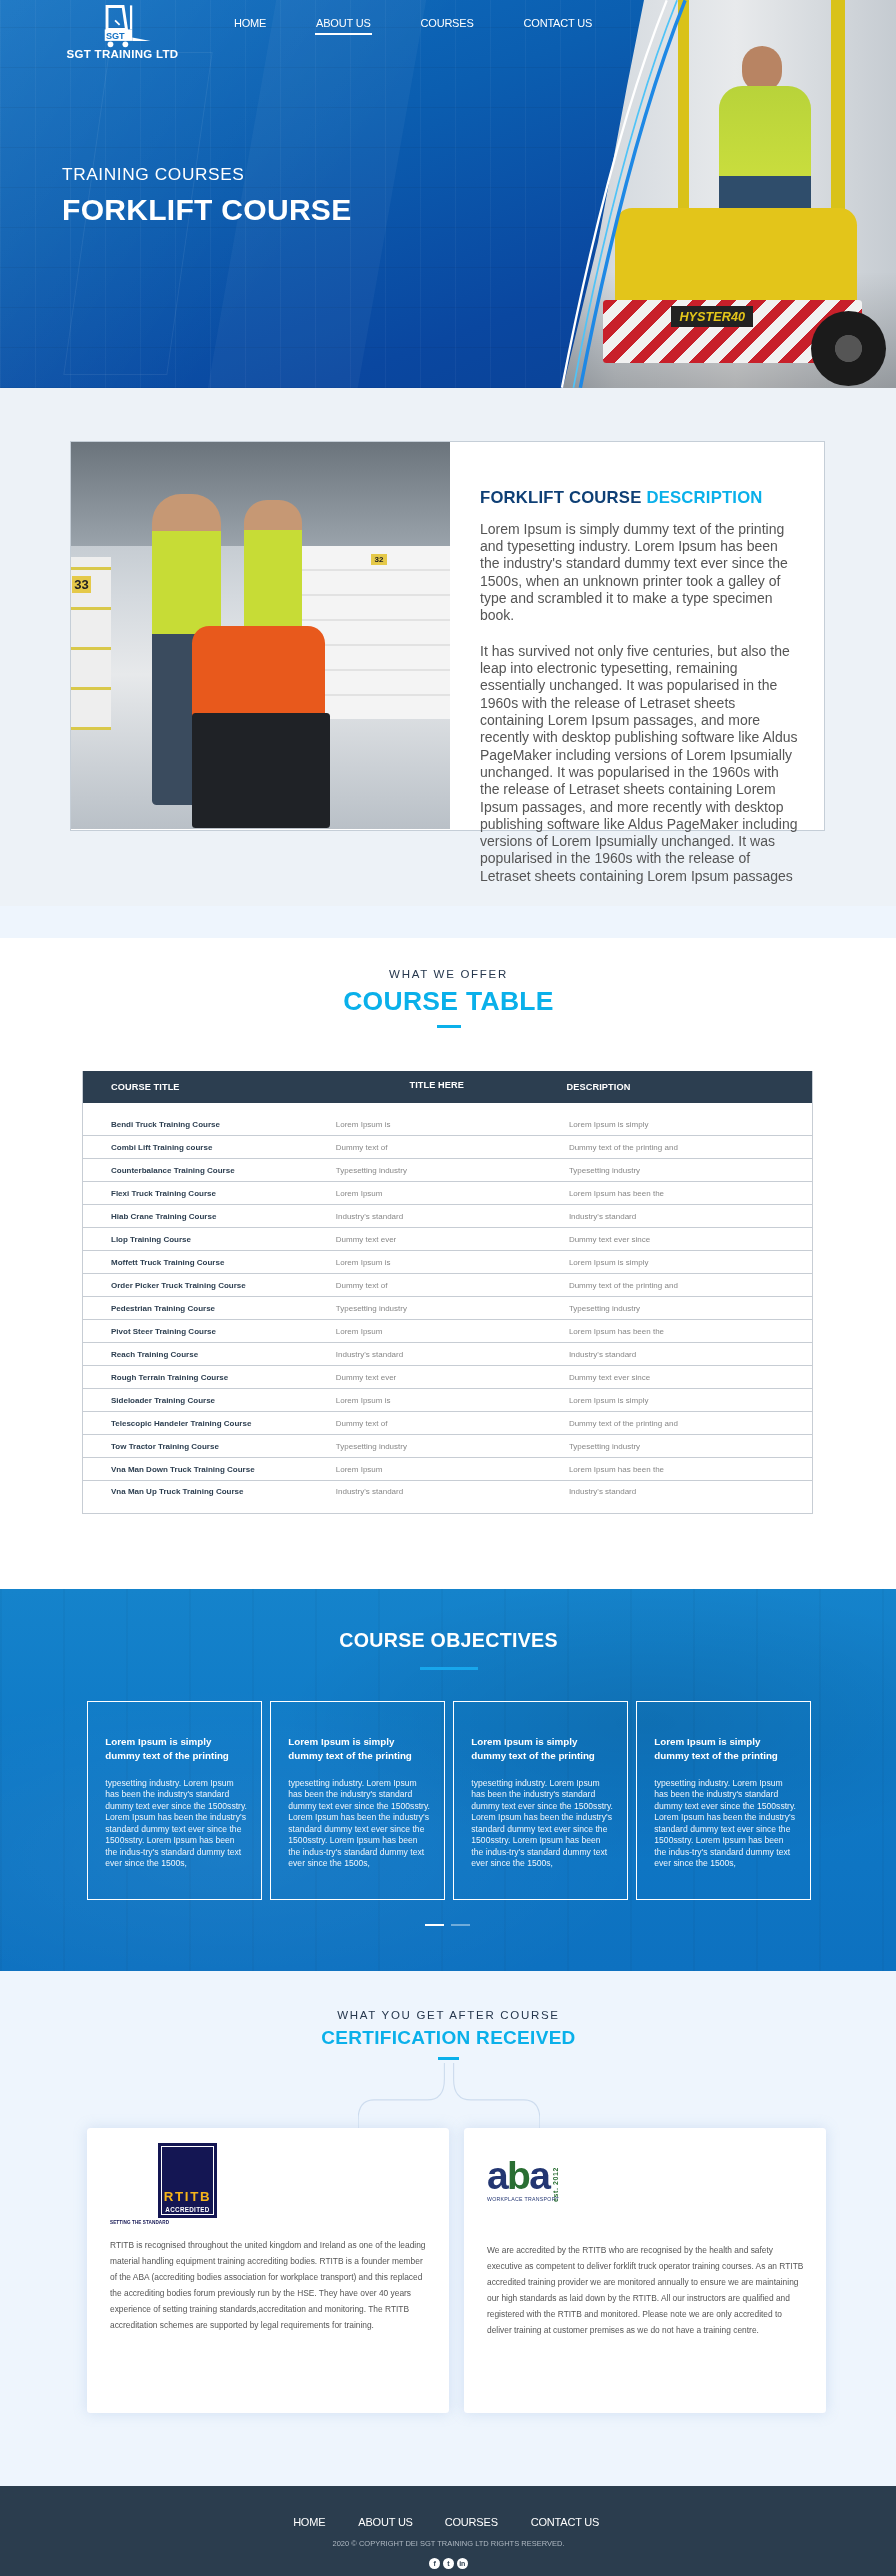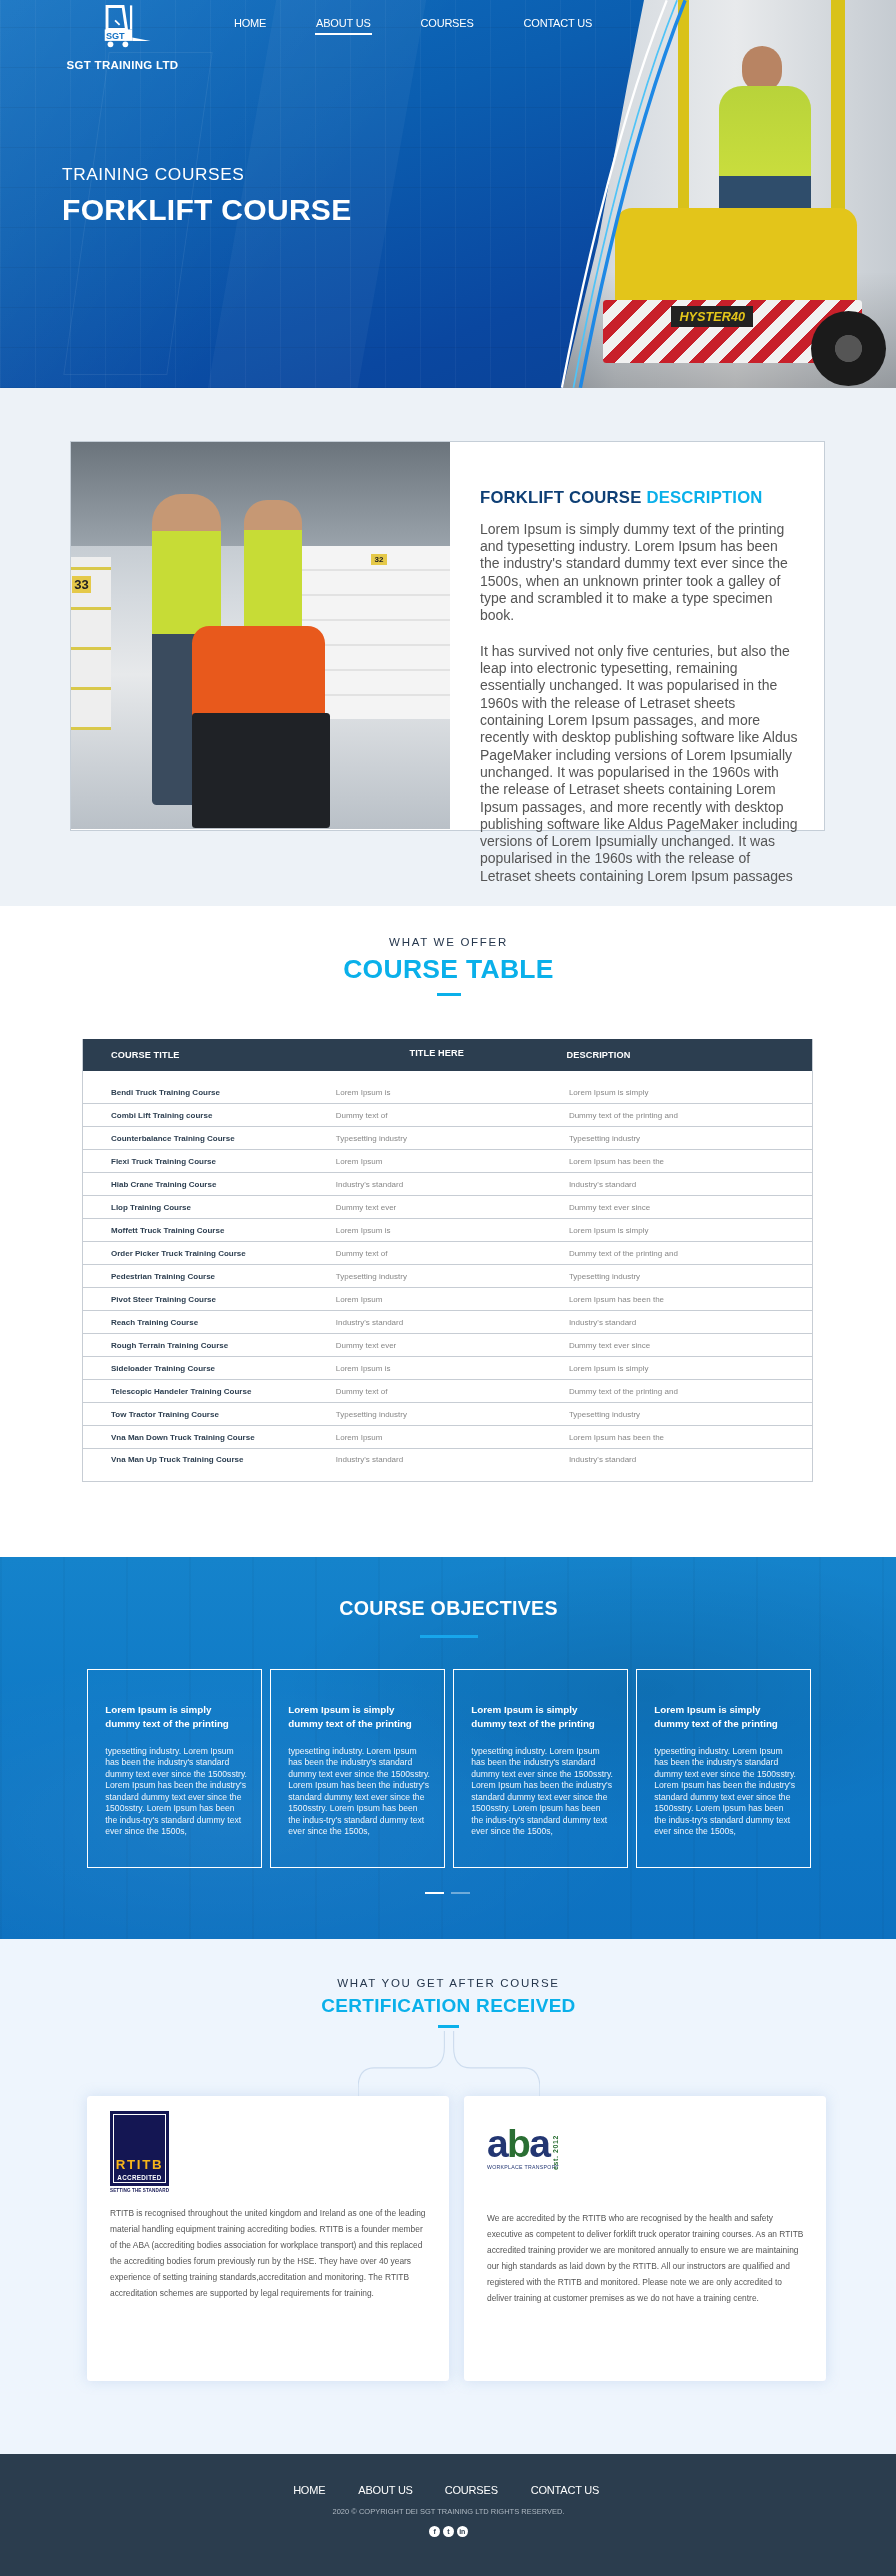--- a/index.html
+++ b/index.html
@@ -35,21 +35,21 @@
     background: linear-gradient(180deg, #b8d33a 0%, #c9dd3d 60%, #2f4d6b 60%, #2f4d6b 100%); border-radius:23px 23px 5.8px 5.8px; }
   .hero .worker-head { position:absolute; right:115px; top:46px; width:40px; height:46px; border-radius:23px;
     background:#b88463; }
   .hero .wheel { position:absolute; right:11.5px; top:311px; width:75px; height:75px; border-radius:50%;
     background: radial-gradient(circle, #555 0 25%, #1b1b1b 26% 100%); }
   .hero .stripe-1 { position:absolute; right:0; top:0; width:403px; height:388px; pointer-events:none; }
 
   .nav { position: absolute; top: 0; left: 0; width: 634px; height: 63px; }
   .logo { position: absolute; left: 62px; top: 3.5px; width: 121px; text-align: center; }
   .logo svg { display:block; margin:0 auto; }
-  .logo .logo-text { color:#fff; font-size:11.5px; font-weight:bold; letter-spacing:0.3px; margin-top:11px;text-align:center; }
+  .logo .logo-text { color:#fff; font-size:11.5px; font-weight:bold; letter-spacing:0.3px; margin-top:0;text-align:center; }
   .nav-links { position: absolute; left: 231px; top: 17.3px; display: flex; gap: 0; }
   .nav-link { color:#fff; font-size:11px; font-family:"Liberation Sans Narrow","Liberation Sans",sans-serif;
     letter-spacing:-0.2px; text-decoration:none; display:block; position:relative; padding-bottom:4.6px; }
   .nav-link.l0 { margin-left: 2.9px; }
   .nav-link.l1 { margin-left: 50px; }
   .nav-link.l2 { margin-left: 50px; }
   .nav-link.l3 { margin-left: 50px; }
   .nav-link.active::after { content:""; position:absolute; left:-1.2px; right:-1.2px; bottom:-1.2px; height:1.7px; background:#fff; }
 
   .hero-text { position: absolute; left: 62px; top: 164px; }
@@ -80,21 +80,21 @@
     background:#e5c949; padding:1.2px 3.5px; }
   .desc-photo .tag2 { position:absolute; left:1px; top:134px; color:#222; font-weight:bold; font-size:13px;
     background:#e5c949; padding:1.2px 2.3px; }
   .desc-body { flex:1; padding: 46px 23px 0 30px; }
   .desc-title { font-size: 16.7px; font-weight: bold; color:#0e3f75; letter-spacing:0.2px; }
   .desc-title .accent { color:#0ab0ea; }
   .desc-p { font-size:14px; line-height:17.3px; color:#555; margin-top:12.7px; }
   .desc-p + .desc-p { margin-top:18.4px; }
 
   
-  .table-section { background:#fff; padding: 30px 0 75px; }
+  .table-section { background:#fff; padding: 30px 0 75px; margin-top: 32px; }
   .sec-eyebrow { text-align:center; font-family:"Liberation Sans Narrow","Liberation Sans",sans-serif;
     color:#26374d; font-size:11.5px; letter-spacing:1.7px; }
   .sec-title { text-align:center; color:#0ab0ea; font-size:26.5px; font-weight:bold; margin-top:5.8px; letter-spacing:0.3px; }
   .sec-bar { width:24px; height:2.9px; background:#0ab0ea; margin: 8px auto 0; }
   .course-table { width: 731px; margin: 43px 0 0 82px; border:1.2px solid #c7cdd4; border-top:none;
     border-collapse:collapse; }
   .course-table thead th { background:#2c3e50; color:#fff; font-size:9.2px; text-align:left; font-weight:bold;
     height:32px; padding: 0 11.5px; letter-spacing:0.1px; }
   .course-table thead th.c1 { padding-left:28px; width: 236px; }
   .course-table thead th.c2 { width: 232px; padding-left: 16px; vertical-align: top; padding-top: 9.2px; text-align: center; }
@@ -130,21 +130,21 @@
   
   .cert-section { background:#eef5fd; padding: 38px 0 73px; position:relative; }
   .cert-connector { display:block; margin: 3.5px auto 0; }
   .cert-cards { display:flex; gap: 15px; margin: -3.5px 0 0 87px; }
   .cert-card { width: 362px; height: 285px; background:#fff; border-radius:3.5px;
     box-shadow: 0 0 14px rgba(120,160,210,0.25); padding: 15px 21px 0 23px; }
   .cert-card p { font-size:8.4px; line-height:16px; color:#555; margin-top:12.7px;
     font-family:"Liberation Sans Narrow","Liberation Sans",sans-serif; }
   .cert-card.aba p { margin-top: 28px; }
   .rtitb-logo { width:59px; }
-  .rtitb-box { width:59px; height:75px; background:#141653; border:1.7px solid #141653; position:relative; }
+  .rtitb-box { width:59px; height:75px; background:#141653; border:1.7px solid #141653; position:relative;margin-left:48px; }
   .rtitb-inner { position:absolute; inset:2.3px; border:1.2px solid #fff; }
   .rtitb-word { position:absolute; left:0; right:0; bottom:12.7px; text-align:center; color:#f5b41a;
     font-size:13.3px; font-weight:bold; letter-spacing:1.7px; }
   .rtitb-acc { position:absolute; left:0; right:0; bottom:4px; text-align:center; color:#fff;
     font-size:6.3px; font-weight:bold; letter-spacing:0.3px; }
   .rtitb-tag { font-size:4.6px; font-weight:bold; color:#141653; margin-top:1.7px; letter-spacing:0.1px; white-space:nowrap; }
   .aba-logo { position:relative; width: 92px; height:58px; margin-top:12.7px; }
   .aba-letters { font-size:39px; font-weight:bold; letter-spacing:-1.7px; line-height:40px; }
   .aba-letters .a { color:#233672; }
   .aba-letters .b { color:#2a6e33; }

